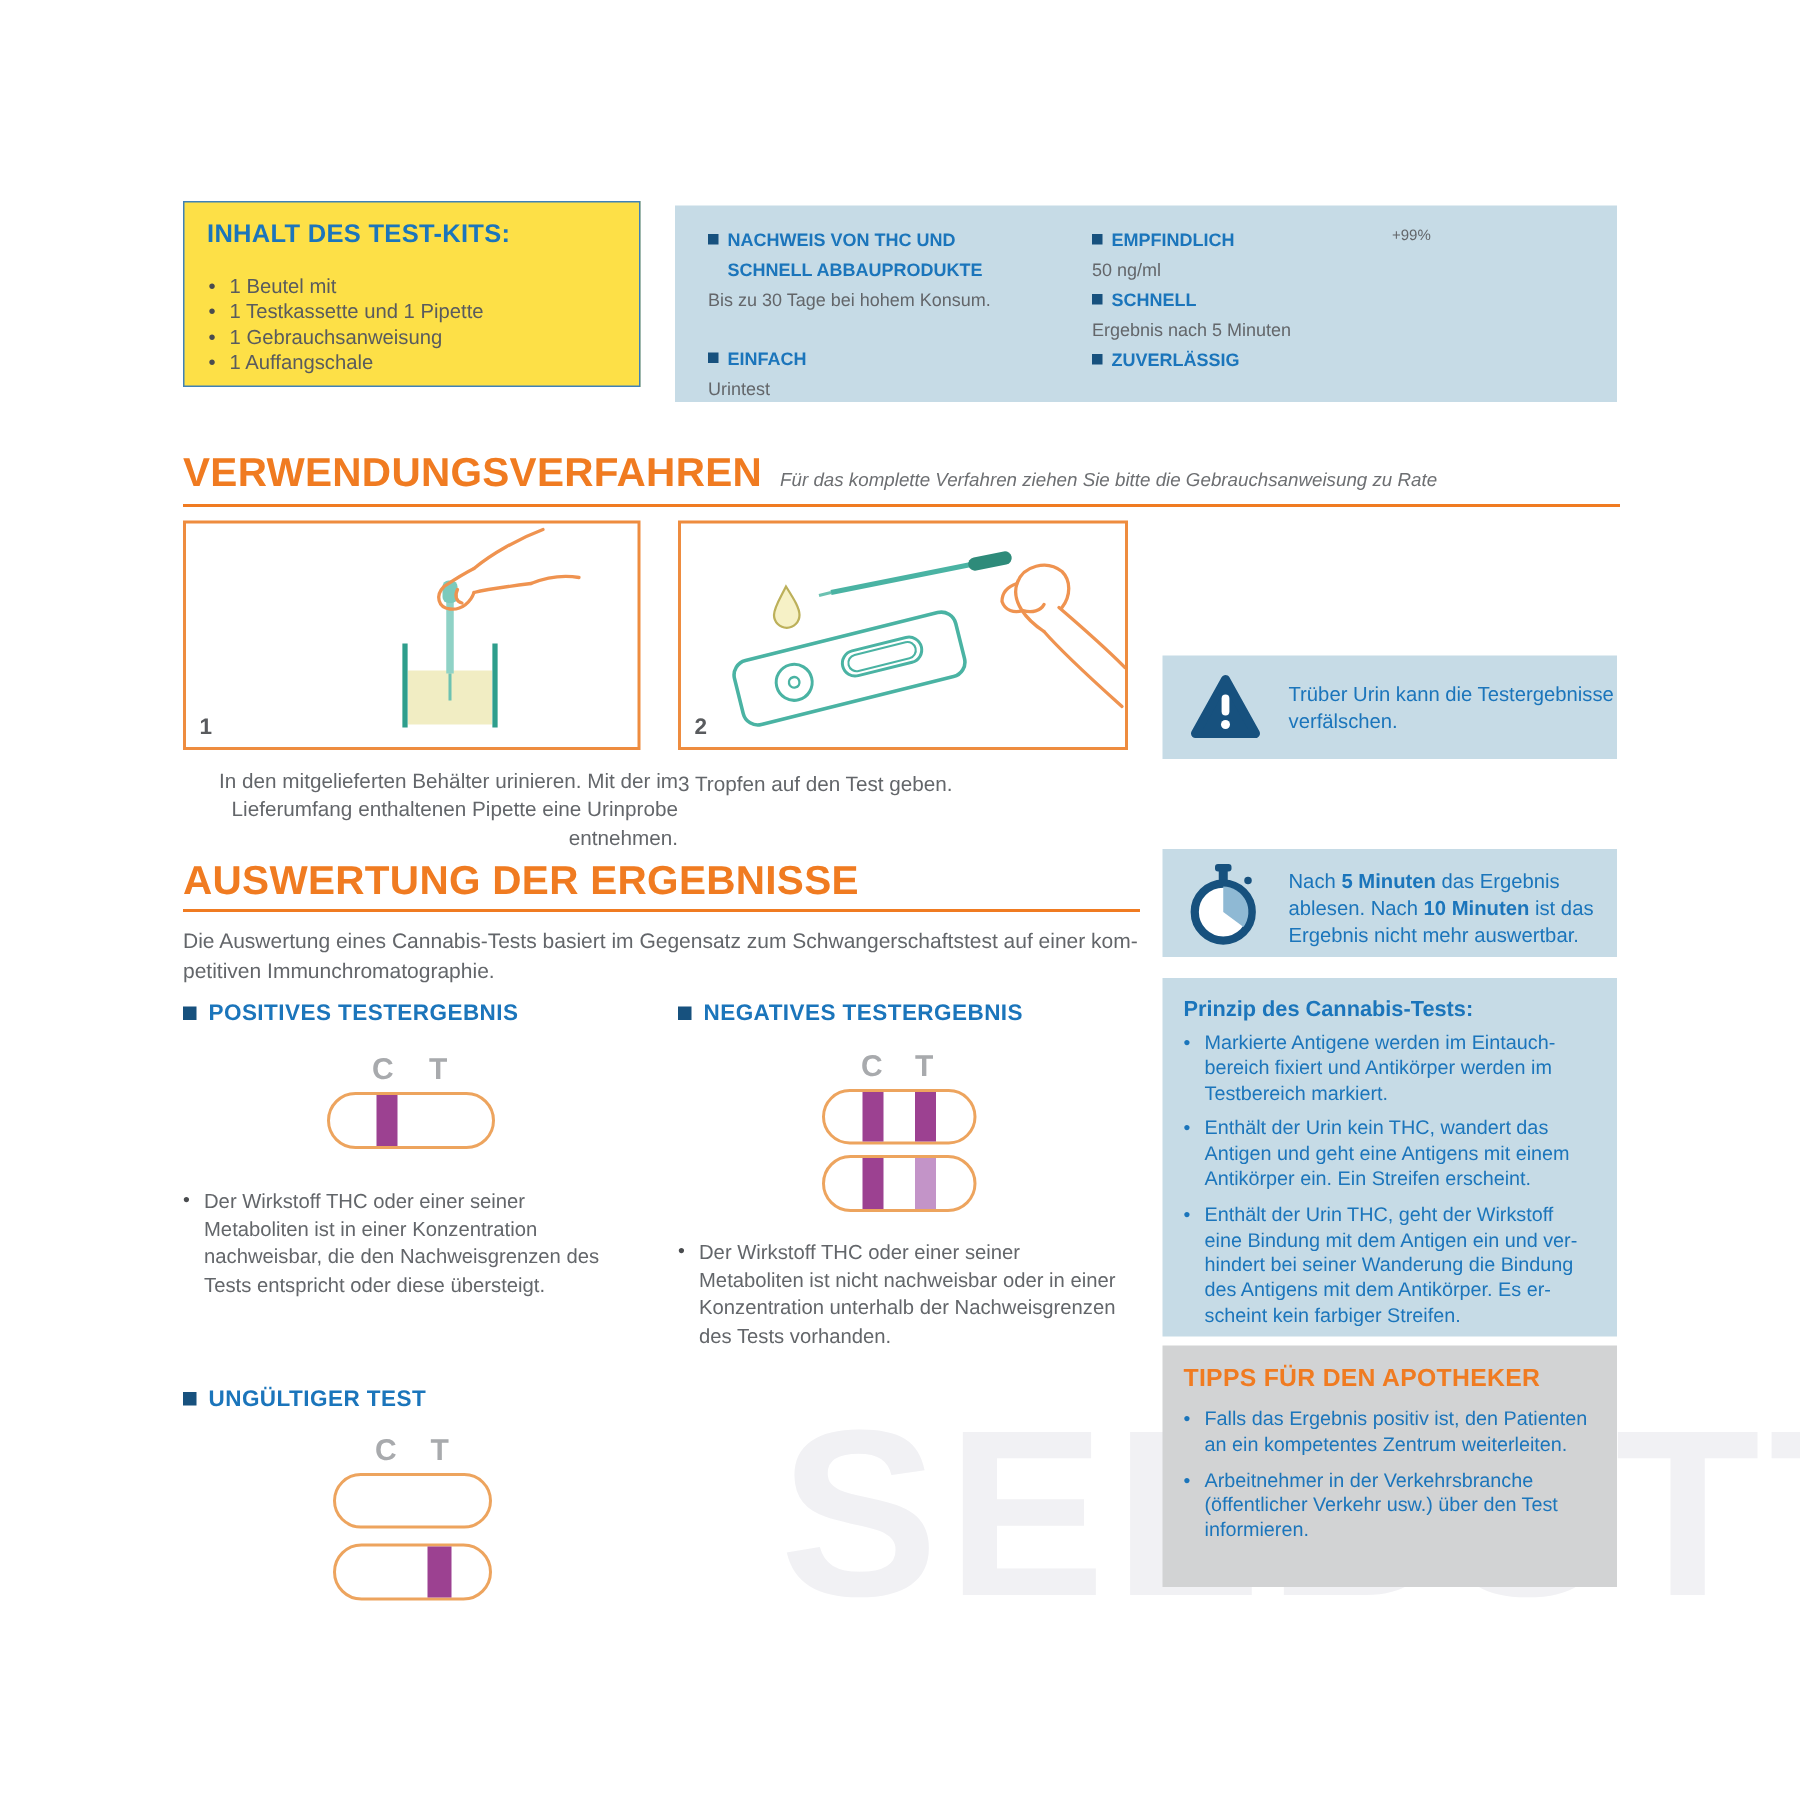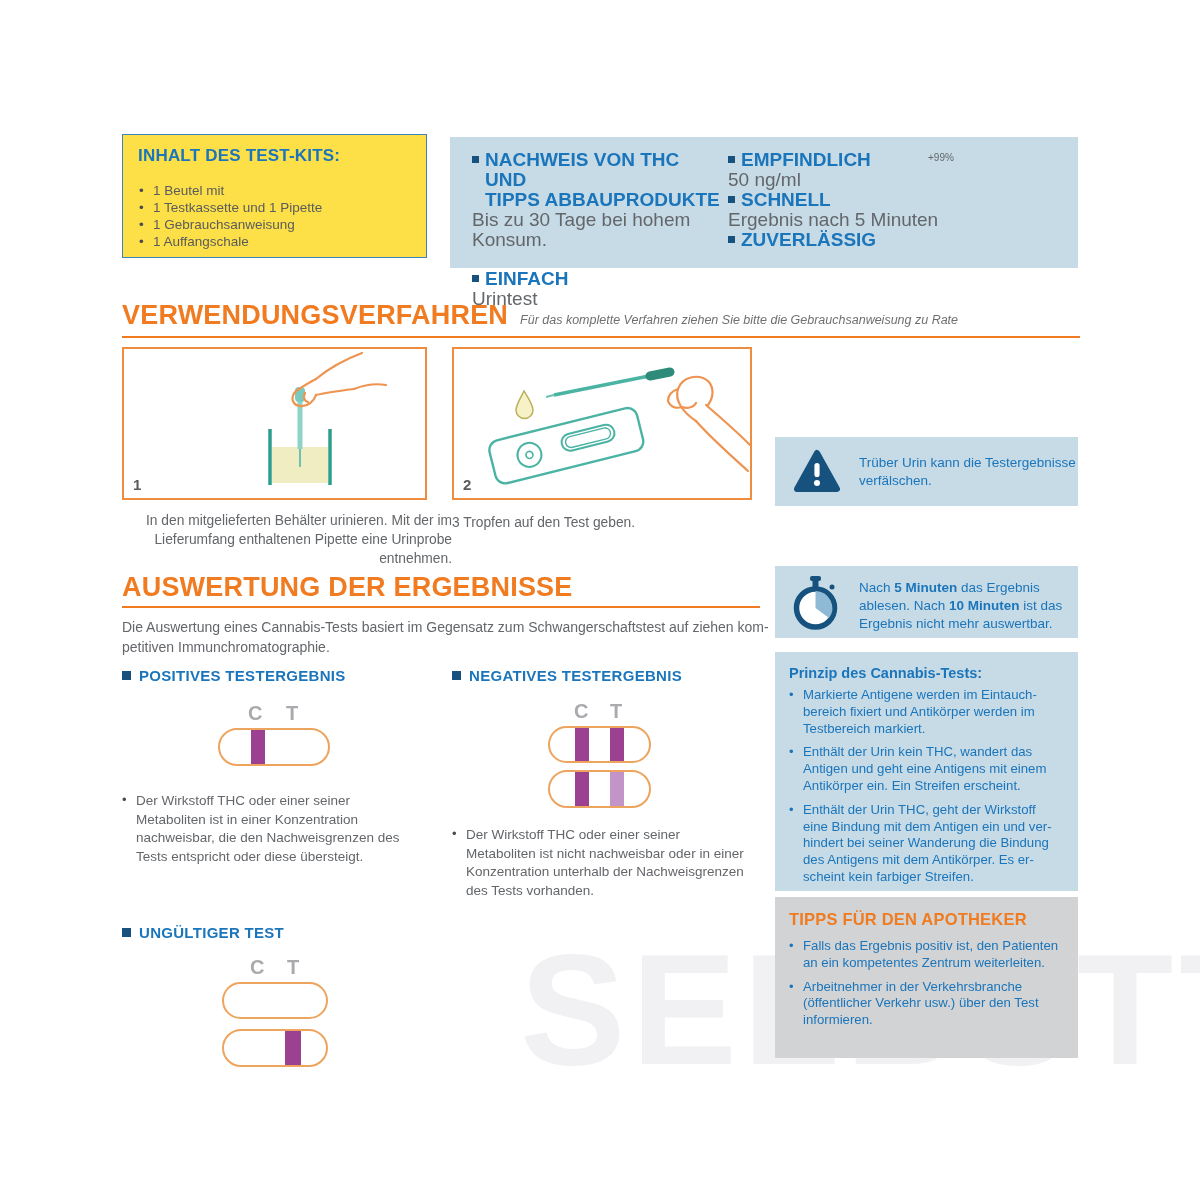--- a/index.html
+++ b/index.html
@@ -30,21 +30,21 @@
 
   
   .kit-box{left:122px;top:134px;width:305px;height:124px;border:1px solid #3f81b8;background:#fde047;box-sizing:border-box;}
   .kit-title{margin:11px 0 7px 15px;color:var(--blue);font-size:17px;font-weight:bold;letter-spacing:.2px;}
   .kit-list{margin:16px 0 0 15px;padding:0;list-style:none;font-size:13.5px;color:#595b5e;}
   .kit-list li{line-height:17px;padding-left:15px;position:relative;}
   .kit-list li::before{content:"•";position:absolute;left:1px;color:#4a4c4f;}
 
   
   .features-box{left:450px;top:137px;width:628px;height:131px;background:var(--lightblue);}
-  .feat-col{position:absolute;top:13px;font-size:19px;line-height:20px;}
+  .feat-col{position:absolute;top:13px;font-size:12px;line-height:20px;}
   .fh{display:flex;color:var(--blue);font-weight:bold;}
   .sq{width:7px;height:7px;background:var(--navy);margin:6px 6px 0 0;flex:none;}
   .sq9{width:9px;height:9px;background:var(--navy);margin:4px 8px 0 0;flex:none;}
   .feat-text{color:var(--gray);}
   .badge{left:478px;top:15px;font-size:10px;color:var(--gray);}
 
   
   .sec-title{color:var(--orange);font-size:27px;font-weight:bold;letter-spacing:.2px;white-space:nowrap;text-align:center;}
   .sec-sub{font-size:12.5px;font-style:italic;color:#6d6f72;margin-left:12px;}
   .rule{border-top:2px solid var(--orange);height:0;}
@@ -90,21 +90,21 @@
       <li>1 Auffangschale</li>
     </ul>
   </div>
 
   <div class="abs z features-box">
     <div class="feat-col" style="left:22px;width:250px;">
       <div class="fh">
         <span class="sq"></span>
         <span>
           <span class="ln">NACHWEIS VON THC UND</span>
-          <span class="ln">TIPPS ABBAUPRODUKTE</span>
+          <span class="ln">SCHNELL ABBAUPRODUKTE</span>
         </span>
       </div>
       <div class="feat-text">Bis zu 30 Tage bei hohem Konsum.</div>
       <div class="fh" style="margin-top:19px;">
         <span class="sq"></span>
         <span>EINFACH</span>
       </div>
       <div class="feat-text">Urintest</div>
     </div>
     <div class="feat-col" style="left:278px;width:215px;">
@@ -187,21 +187,21 @@
     </svg>
     <div class="info-text" style="left:84px;top:17px;">
       <span class="ln">Trüber Urin kann die Testergebnisse</span>
       <span class="ln">verfälschen.</span>
     </div>
   </div>
 
   <div class="abs z sec-title" style="left:122px;top:572px;">AUSWERTUNG DER ERGEBNISSE</div>
   <div class="abs z rule" style="left:122px;top:606px;width:638px;"></div>
   <div class="abs z caption" style="left:122px;top:617px;width:680px;font-size:14px;line-height:20px;">
-    <span class="ln">Die Auswertung eines Cannabis-Tests basiert im Gegensatz zum Schwangerschaftstest auf ziehen kom-</span>
+    <span class="ln">Die Auswertung eines Cannabis-Tests basiert im Gegensatz zum Schwangerschaftstest auf einer kom-</span>
     <span class="ln">petitiven Immunchromatographie.</span>
   </div>
 
   <div class="abs z info-box" style="top:566px;height:72px;">
     <svg class="abs" style="left:12px;top:8px;" width="58" height="58" viewBox="0 0 58 58">
       <rect x="23" y="2" width="11" height="5" rx="2" fill="#17517e"></rect>
       <rect x="25.5" y="6" width="6" height="7" fill="#17517e"></rect>
       <circle cx="45" cy="13" r="2.5" fill="#17517e"></circle>
       <circle cx="28.5" cy="34" r="19" fill="#fff" stroke="#17517e" stroke-width="5.5"></circle>
       <path d="M28.5 34 L28.5 17 A 17 17 0 0 1 42 44 Z" fill="#8fb9d4"></path>

